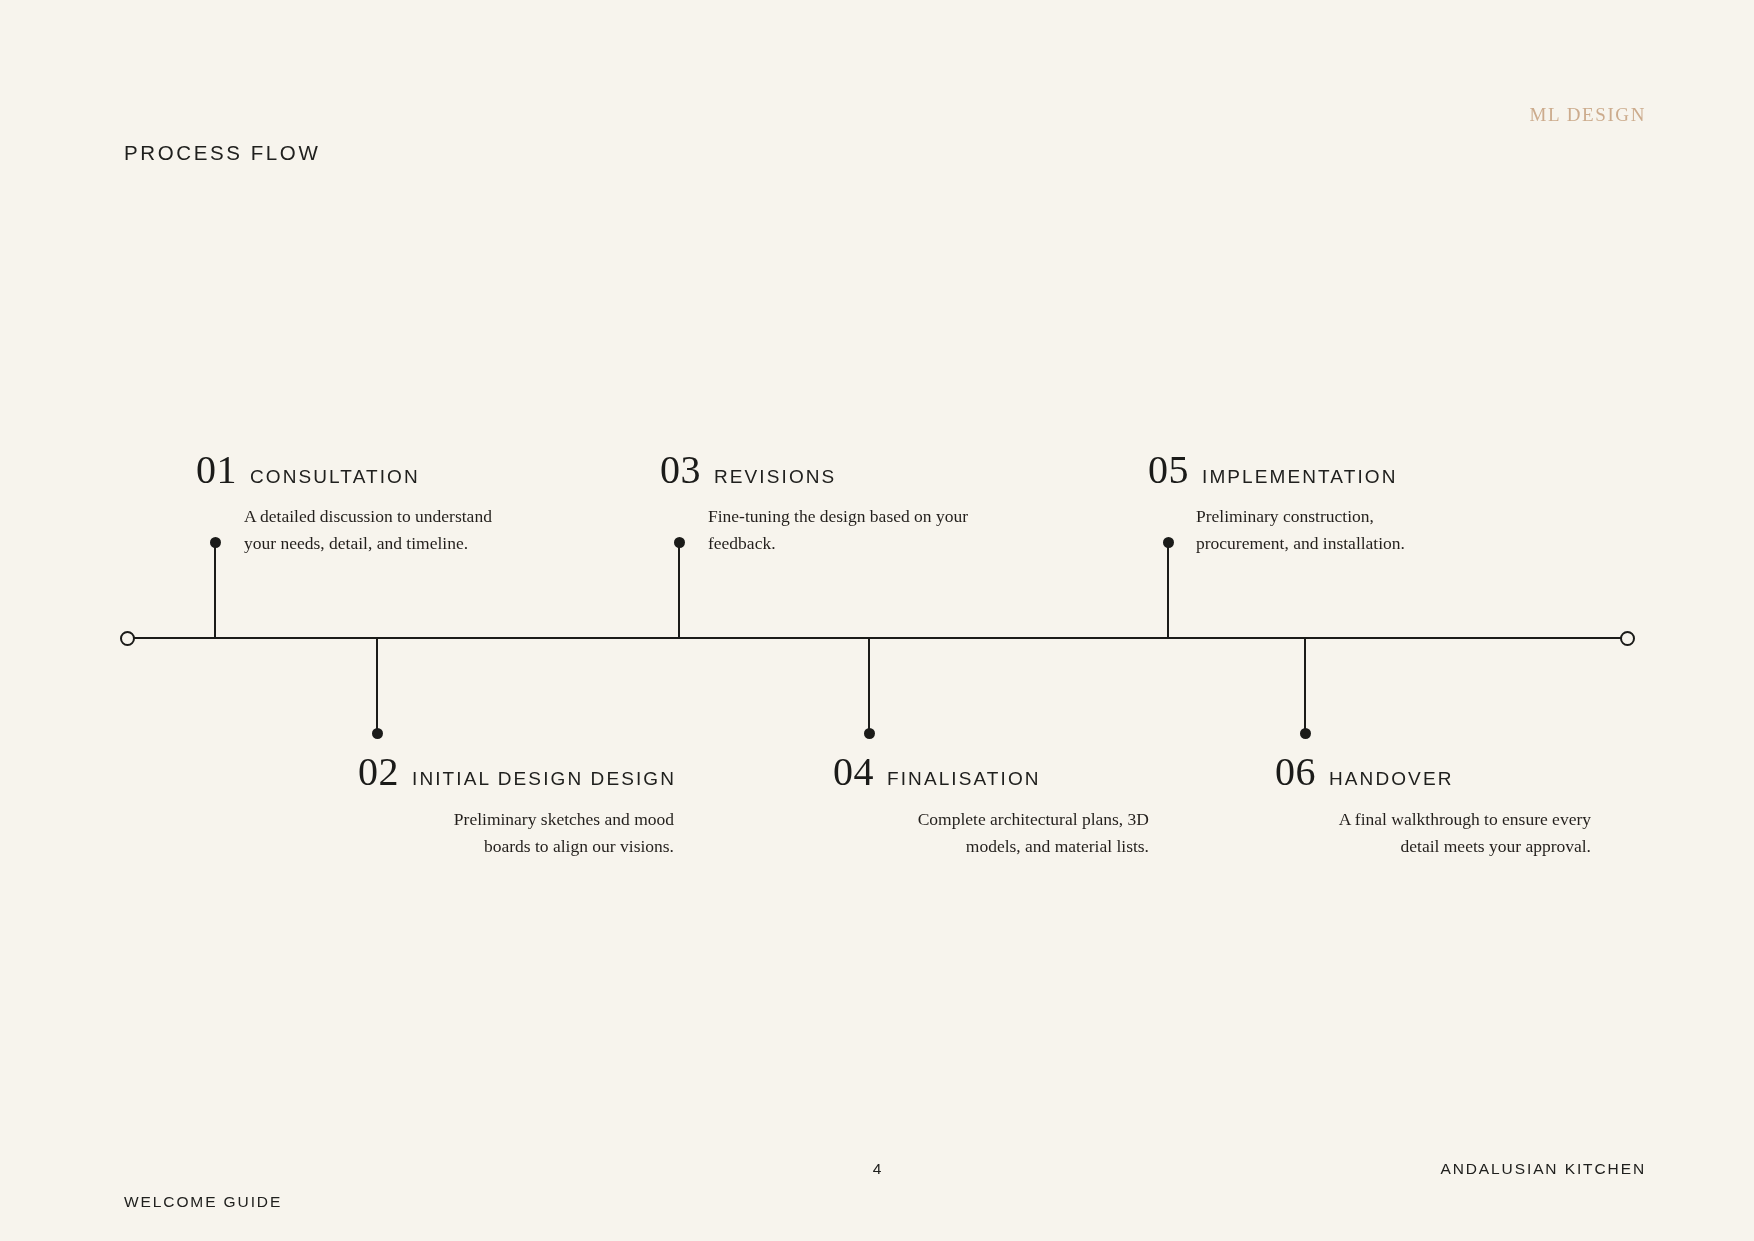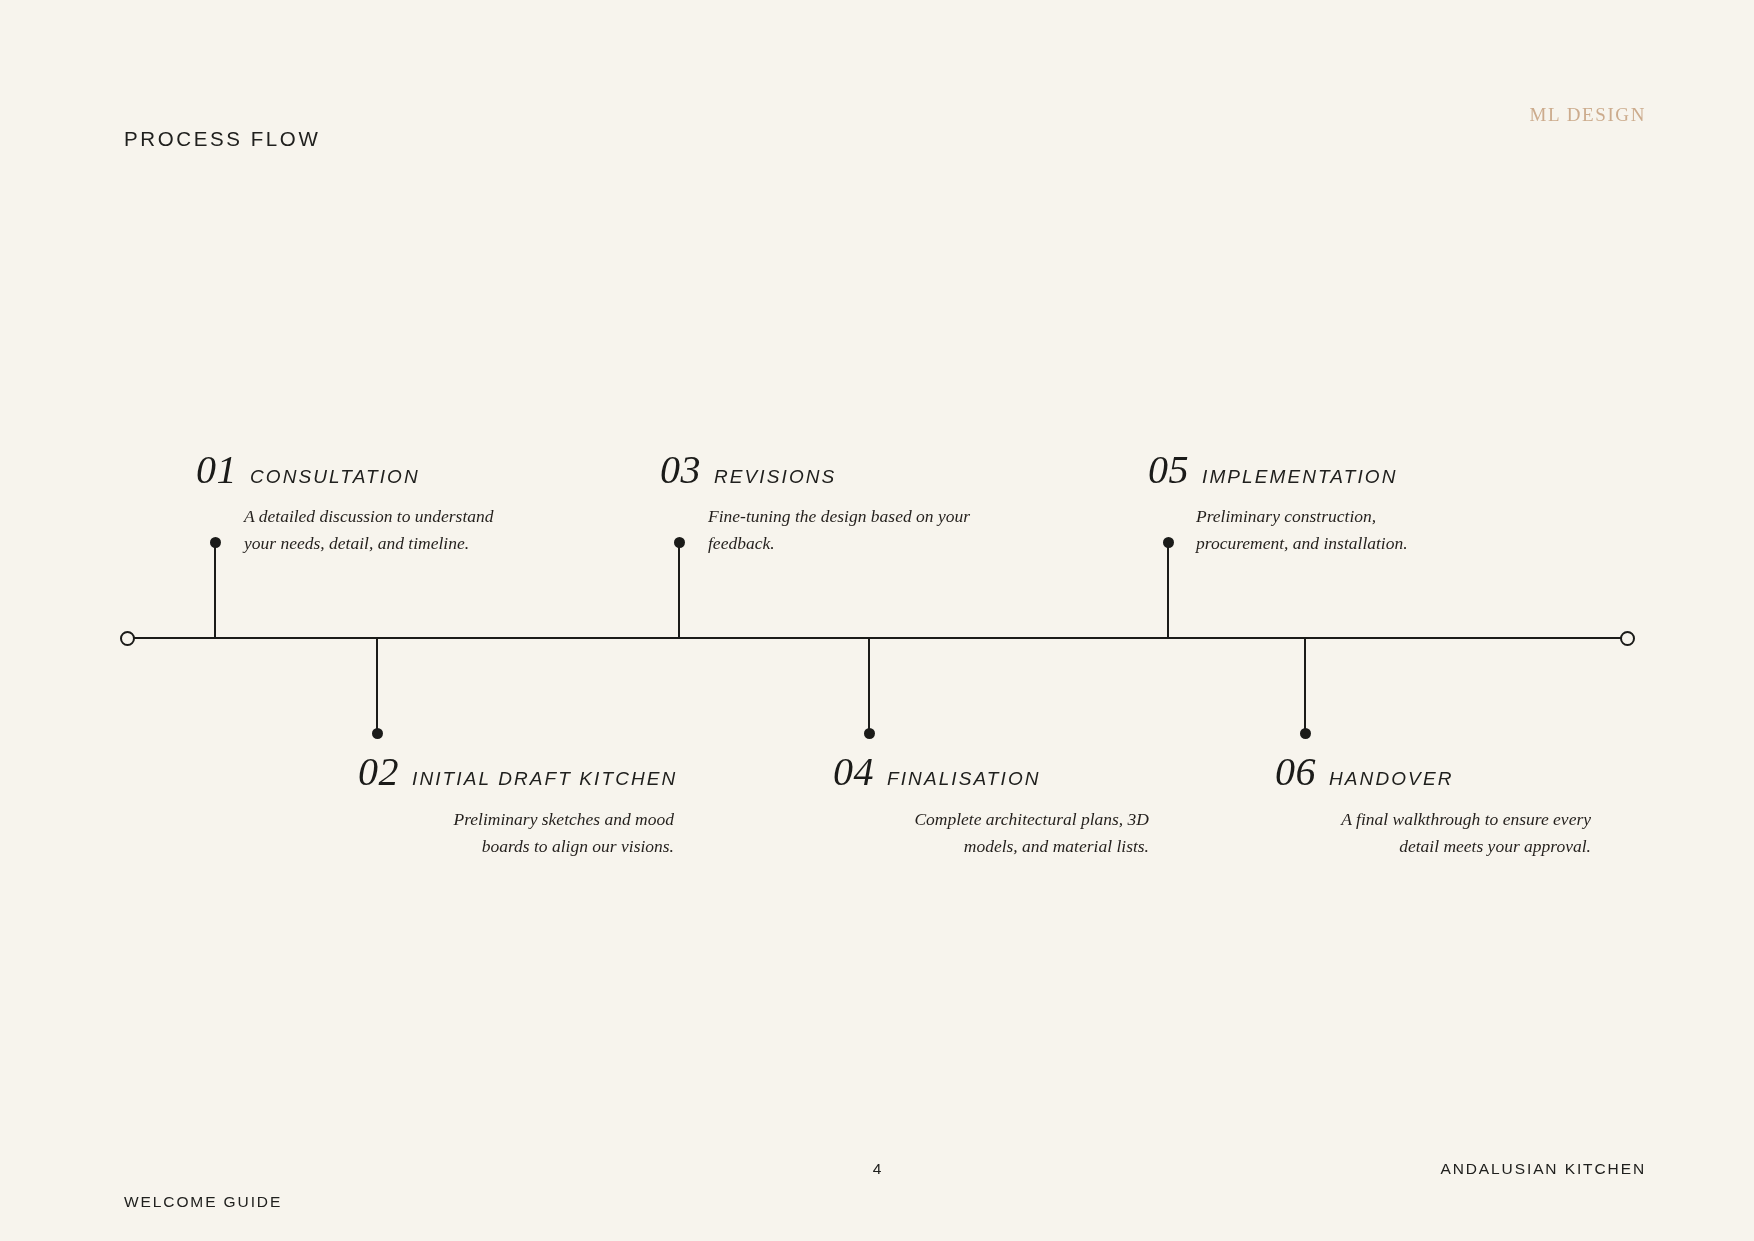--- a/index.html
+++ b/index.html
@@ -16,21 +16,21 @@
     position:relative;
     width:1754px;
     height:1241px;
     background:#f7f4ed;
   }
 
   
   .page-title {
     position:absolute;
     left:124px;
-    top:127px;
+    top:141px;
     font-family:"Liberation Sans", sans-serif;
     font-size:20.5px;
     letter-spacing:2.6px;
     color:#20201e;
     font-weight:400;
     white-space:nowrap;
   }
 
   .brand-logo {
     position:absolute;
@@ -90,21 +90,20 @@
     border-radius:50%;
     background:#1b1b19;
   }
   .node-dot.up   { top:537px; }
   .node-dot.down { top:728px; }
 
   
   .step {
     position:absolute;
     width:330px;
-    font-style:italic;
   }
 
   .step-head {
     display:flex;
     align-items:baseline;
     gap:13px;
     white-space:nowrap;
   }
 
   .step-num {
@@ -182,21 +181,21 @@
       <div class="step above" style="left: 196px; top: 450px;">
         <div class="step-head">
           <span class="step-num">01</span>
           <span class="step-label">CONSULTATION</span>
         </div>
         <div class="step-desc">A detailed discussion to understand your needs, detail, and timeline.</div>
       </div>
       <div class="step below" style="left: 358px; top: 752px;">
         <div class="step-head">
           <span class="step-num">02</span>
-          <span class="step-label">INITIAL DRAFT KITCHEN</span>
+          <span class="step-label">INITIAL DESIGN DESIGN</span>
         </div>
         <div class="step-desc">Preliminary sketches and mood boards to align our visions.</div>
       </div>
       <div class="step above" style="left: 660px; top: 450px;">
         <div class="step-head">
           <span class="step-num">03</span>
           <span class="step-label">REVISIONS</span>
         </div>
         <div class="step-desc">Fine-tuning the design based on your feedback.</div>
       </div>

